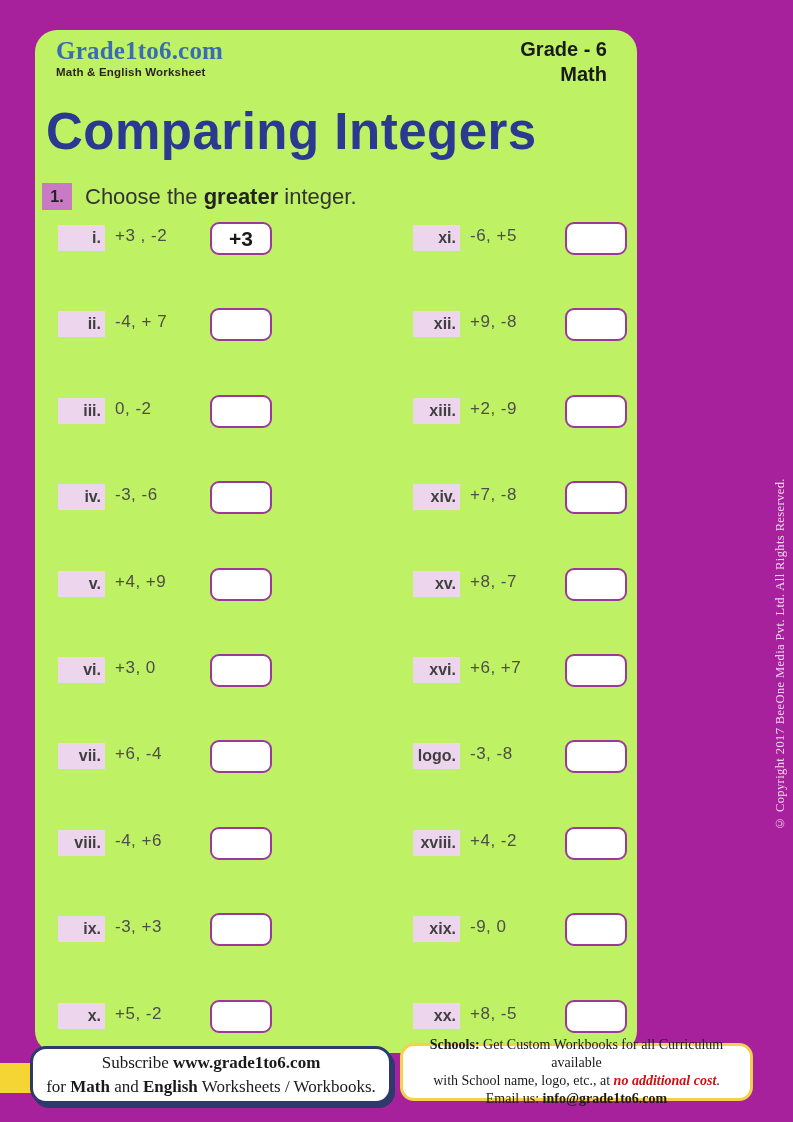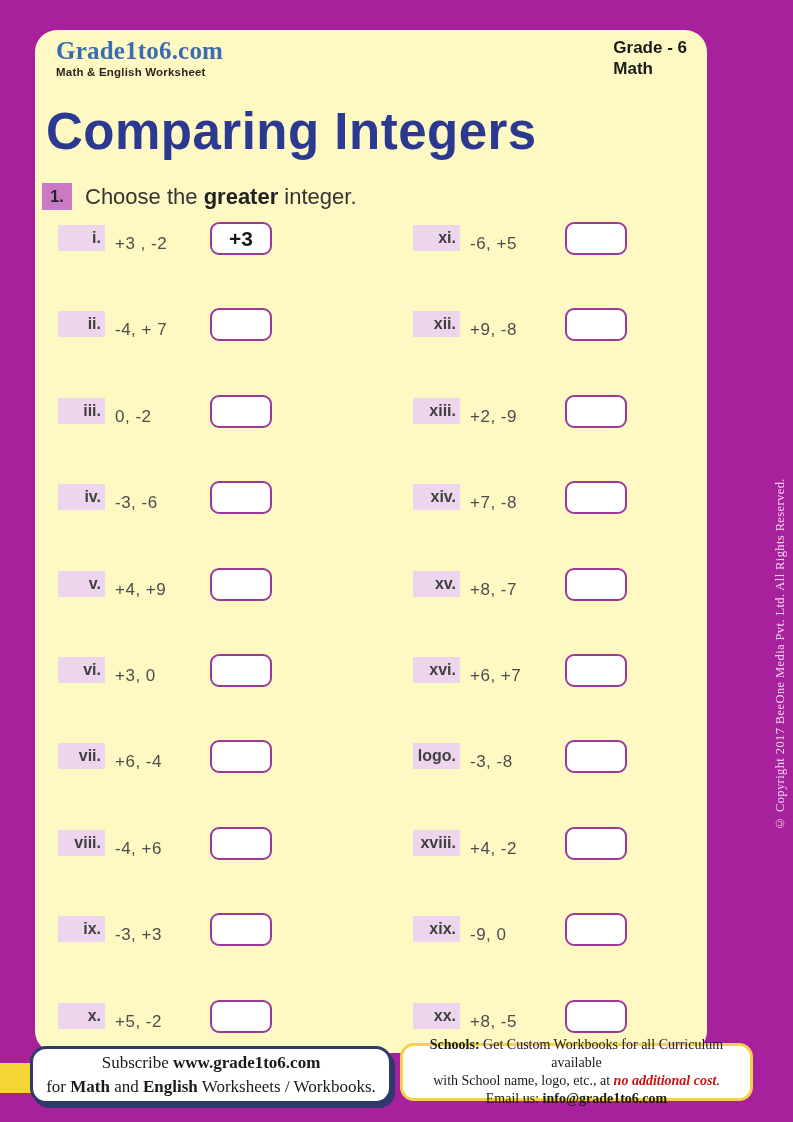--- a/index.html
+++ b/index.html
@@ -2,35 +2,35 @@
 <html><head>
 <meta charset="utf-8">
 <style>
   html,body{margin:0;padding:0;}
   body{
     width:793px;height:1122px;position:relative;overflow:hidden;
     background:#a8219c;
     font-family:"Liberation Sans",sans-serif;
   }
   .card{
-    position:absolute;left:35px;top:30px;width:672px;height:1023px;
-    background:#fef9c3;border-radius:22px;
+    position:absolute;left:35px;top:30px;width:602px;height:1023px;
+    background:#bef264;border-radius:22px;
   }
   
   .logo{position:absolute;left:21px;top:7px;}
   .logo-title{
     font-family:"Liberation Serif",serif;font-weight:bold;
     font-size:25px;color:#3a6cb4;letter-spacing:0.2px;
   }
   .logo-sub{
     font-size:11.5px;font-weight:bold;color:#2e1f1f;margin-top:1px;letter-spacing:0.2px;
   }
   .grade-info{
-    position:absolute;right:20px;top:7px;
-    font-size:17px;font-weight:bold;color:#1a1a1a;line-height:1.25;
+    position:absolute;right:30px;top:7px;text-align:right;
+    font-size:20px;font-weight:bold;color:#1a1a1a;line-height:1.25;
   }
   .ws-title{
     position:absolute;left:11px;top:72px;
     font-size:51px;font-weight:bold;color:#2b3990;letter-spacing:0.5px;
   }
   
   .question{position:absolute;left:7px;top:153px;display:flex;align-items:center;}
   .qnum{
     width:30px;height:27px;background:#ca79c5;color:#222;
     font-weight:bold;font-size:16px;text-align:center;line-height:27px;
@@ -38,21 +38,21 @@
   .qtext{margin-left:13px;font-size:22px;color:#333;}
   .qtext b{color:#222;}
   
   .row{position:absolute;width:240px;height:34px;}
   .row .rlabel{
     position:absolute;left:0;top:3px;width:43px;height:26px;
     background:#eed5ee;color:#3f3f3f;font-weight:bold;font-size:16px;
     text-align:right;line-height:26px;padding-right:4px;
   }
   .row .rpair{
-    position:absolute;left:57px;top:12px;font-size:17px;color:#4d4d4d;
+    position:absolute;left:57px;top:4px;font-size:17px;color:#4d4d4d;
     letter-spacing:0.5px;white-space:nowrap;
   }
   .row .rbox{
     position:absolute;left:152px;top:0;width:58px;height:29px;
     background:#fff;border:2px solid #9c3898;border-radius:9px;
     text-align:center;line-height:29px;
     font-size:21px;font-weight:bold;color:#1a1a1a;
   }
   
   .page-num{

